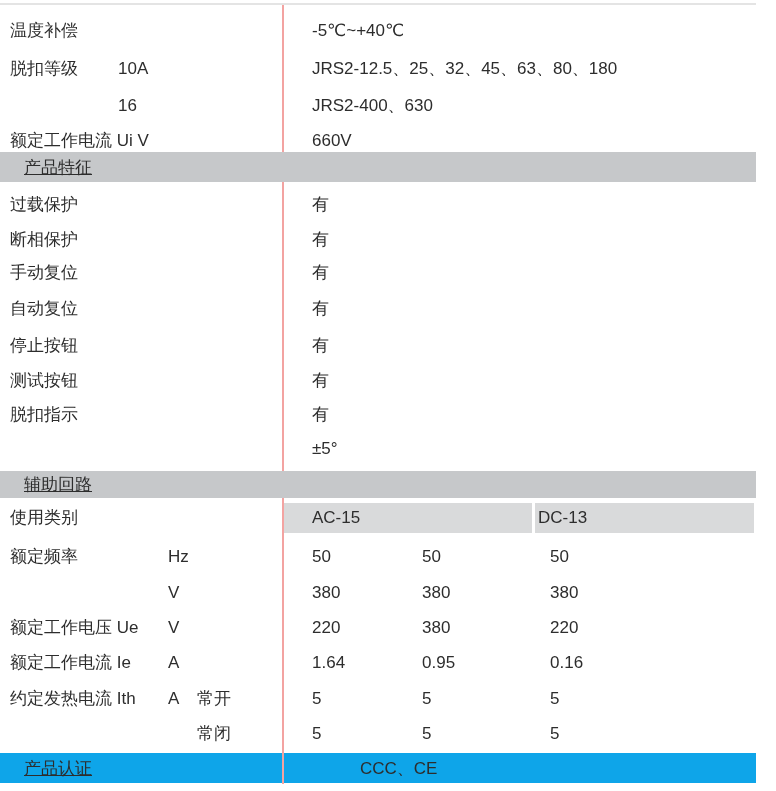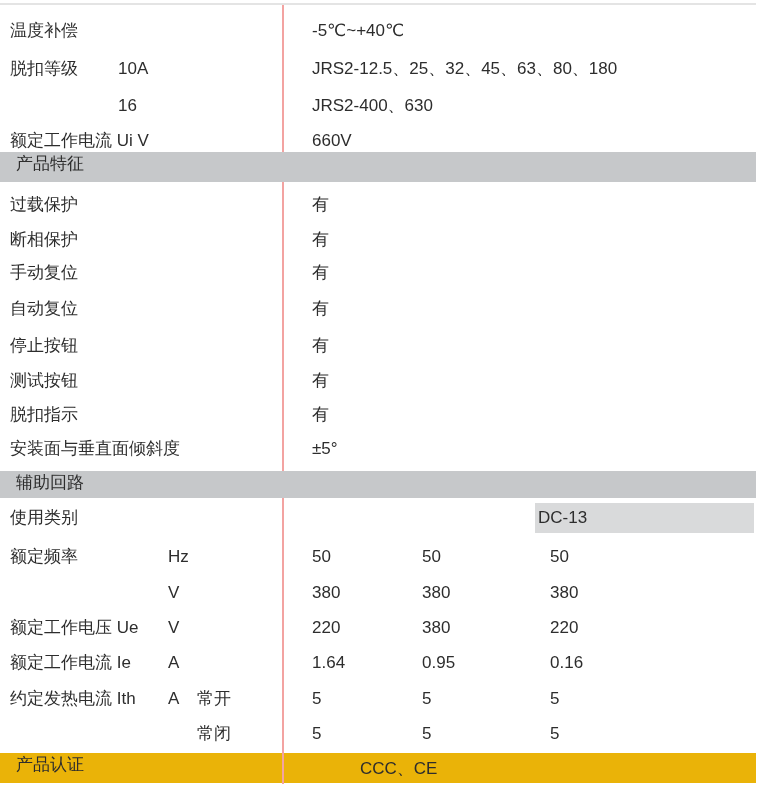--- a/index.html
+++ b/index.html
@@ -15,25 +15,26 @@
     position:absolute;left:0;top:3px;width:756px;height:2px;
     background:#e4e4e4;z-index:0;
   }
   .vdivider{
     position:absolute;left:282px;top:5px;width:2px;height:779px;
     background:#f3a3a1;z-index:1;
   }
   .bar{
     position:absolute;left:0;width:756px;height:30px;
     background:#c6c8ca;z-index:2;
-    display:flex;
-    padding-left:16px;box-sizing:border-box;
+    display:flex;align-items:center;
+    padding-left:24px;box-sizing:border-box;
     font-size:17px;
+    text-decoration:underline;
   }
-  .bar.cert{background:#eab308;z-index:0;}
+  .bar.cert{background:#0ea5e9;z-index:0;}
   .cert-value{
     position:absolute;left:312px;top:0;height:30px;
     display:flex;align-items:center;font-size:17px;white-space:nowrap;margin-left:48px;
   }
   .row{position:absolute;left:0;width:776px;height:20px;z-index:1;}
   .cell{
     position:absolute;top:0;white-space:nowrap;
     font-size:17px;line-height:20px;
   }
   .c-label{left:10px;}
@@ -104,28 +105,30 @@
   </div>
   <div class="row" style="top:371px">
     <span class="cell c-label">测试按钮</span>
     <span class="cell c-v1">有</span>
   </div>
   <div class="row" style="top:405px">
     <span class="cell c-label">脱扣指示</span>
     <span class="cell c-v1">有</span>
   </div>
   <div class="row" style="top:439px">
-    <span class="cell c-label">安装面与垂直面倾斜度</span>
     <span class="cell c-v1">±5°</span>
   </div>
 
   <div class="bar" style="top:471px;height:27px">
     <span>辅助回路</span>
   </div>
 
+  <div class="hdr-box ac">
+    <span>AC-15</span>
+  </div>
   <div class="hdr-box dc">
     <span>DC-13</span>
   </div>
   <div class="row" style="top:508px">
     <span class="cell c-label">使用类别</span>
   </div>
 
   <div class="row" style="top:547px">
     <span class="cell c-label">额定频率</span>
     <span class="cell c-unit">Hz</span>

